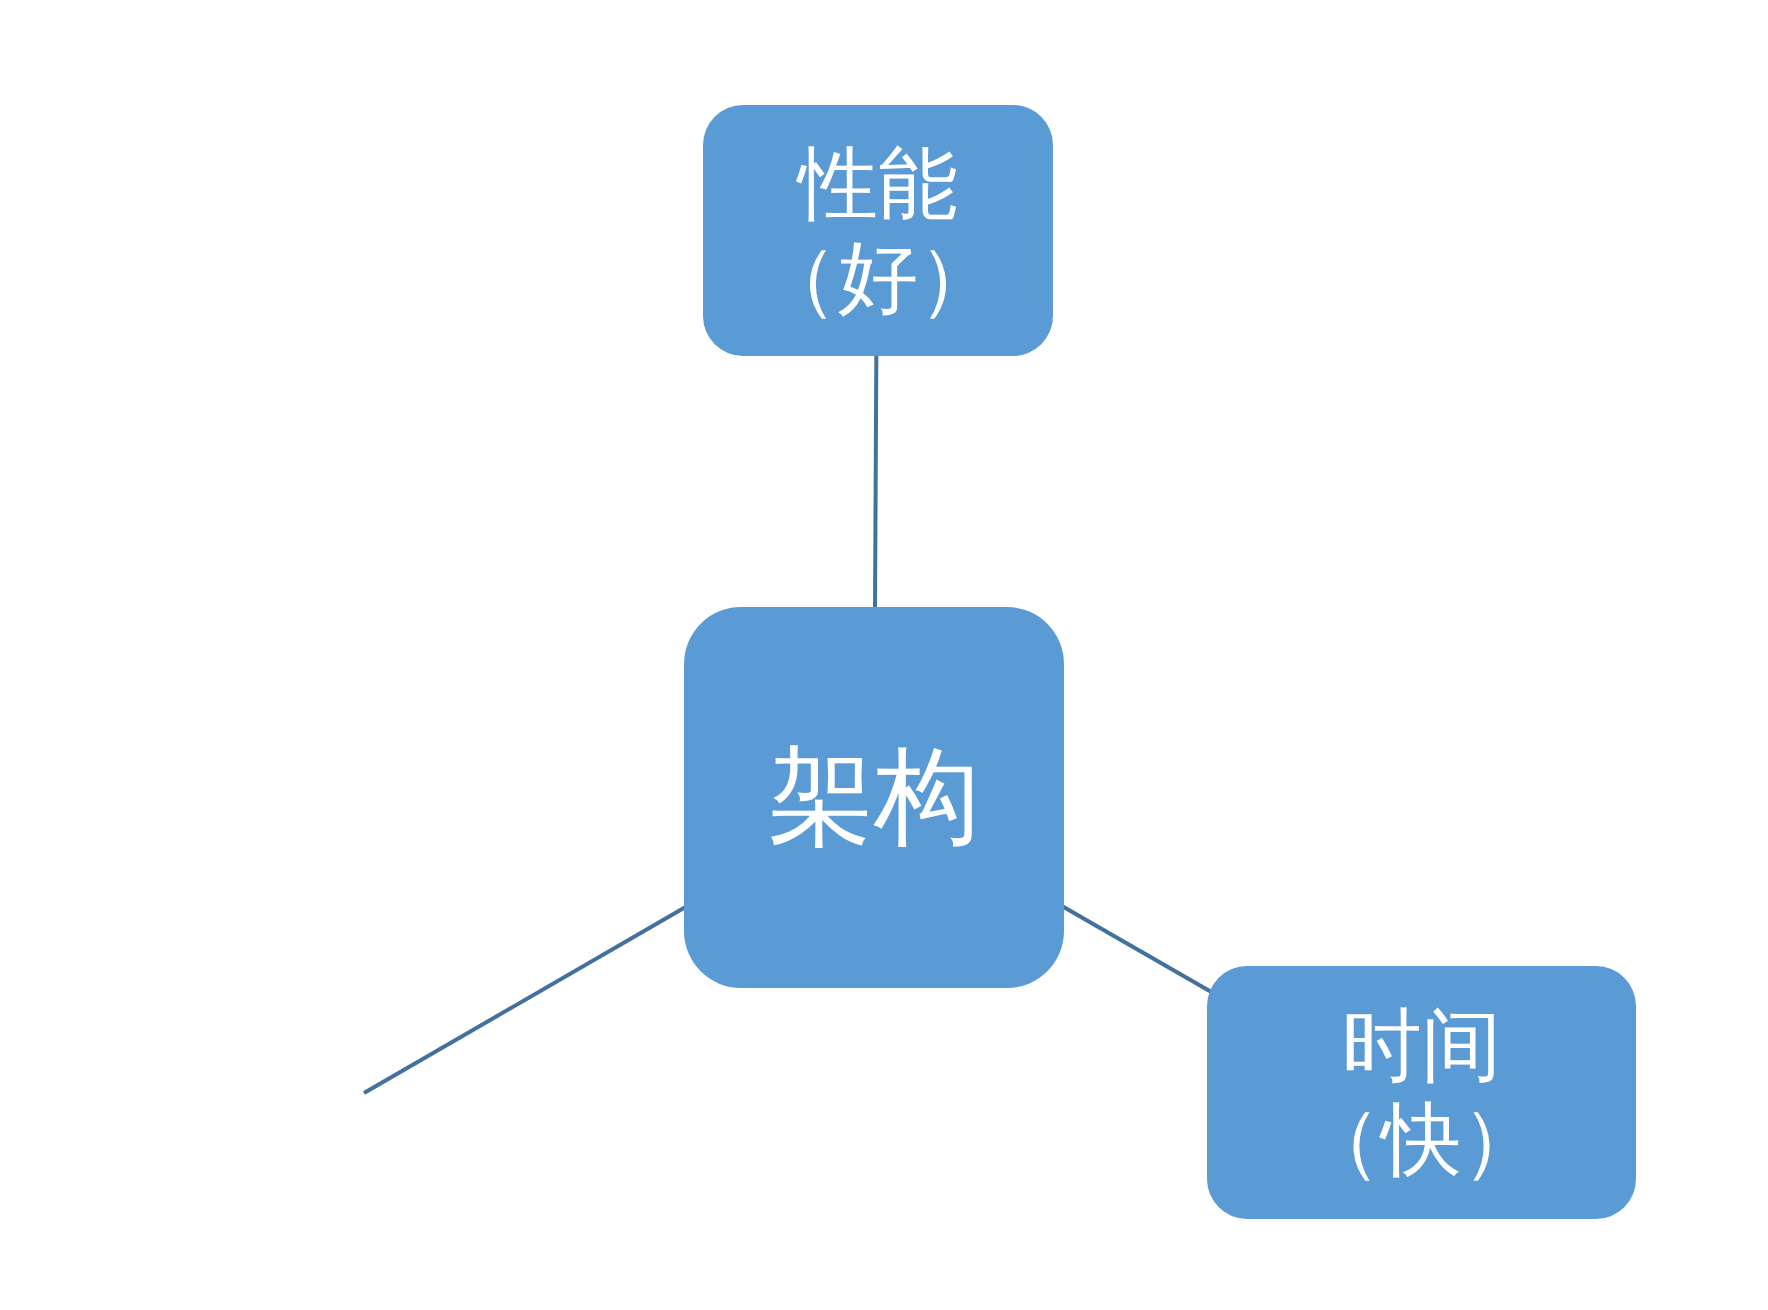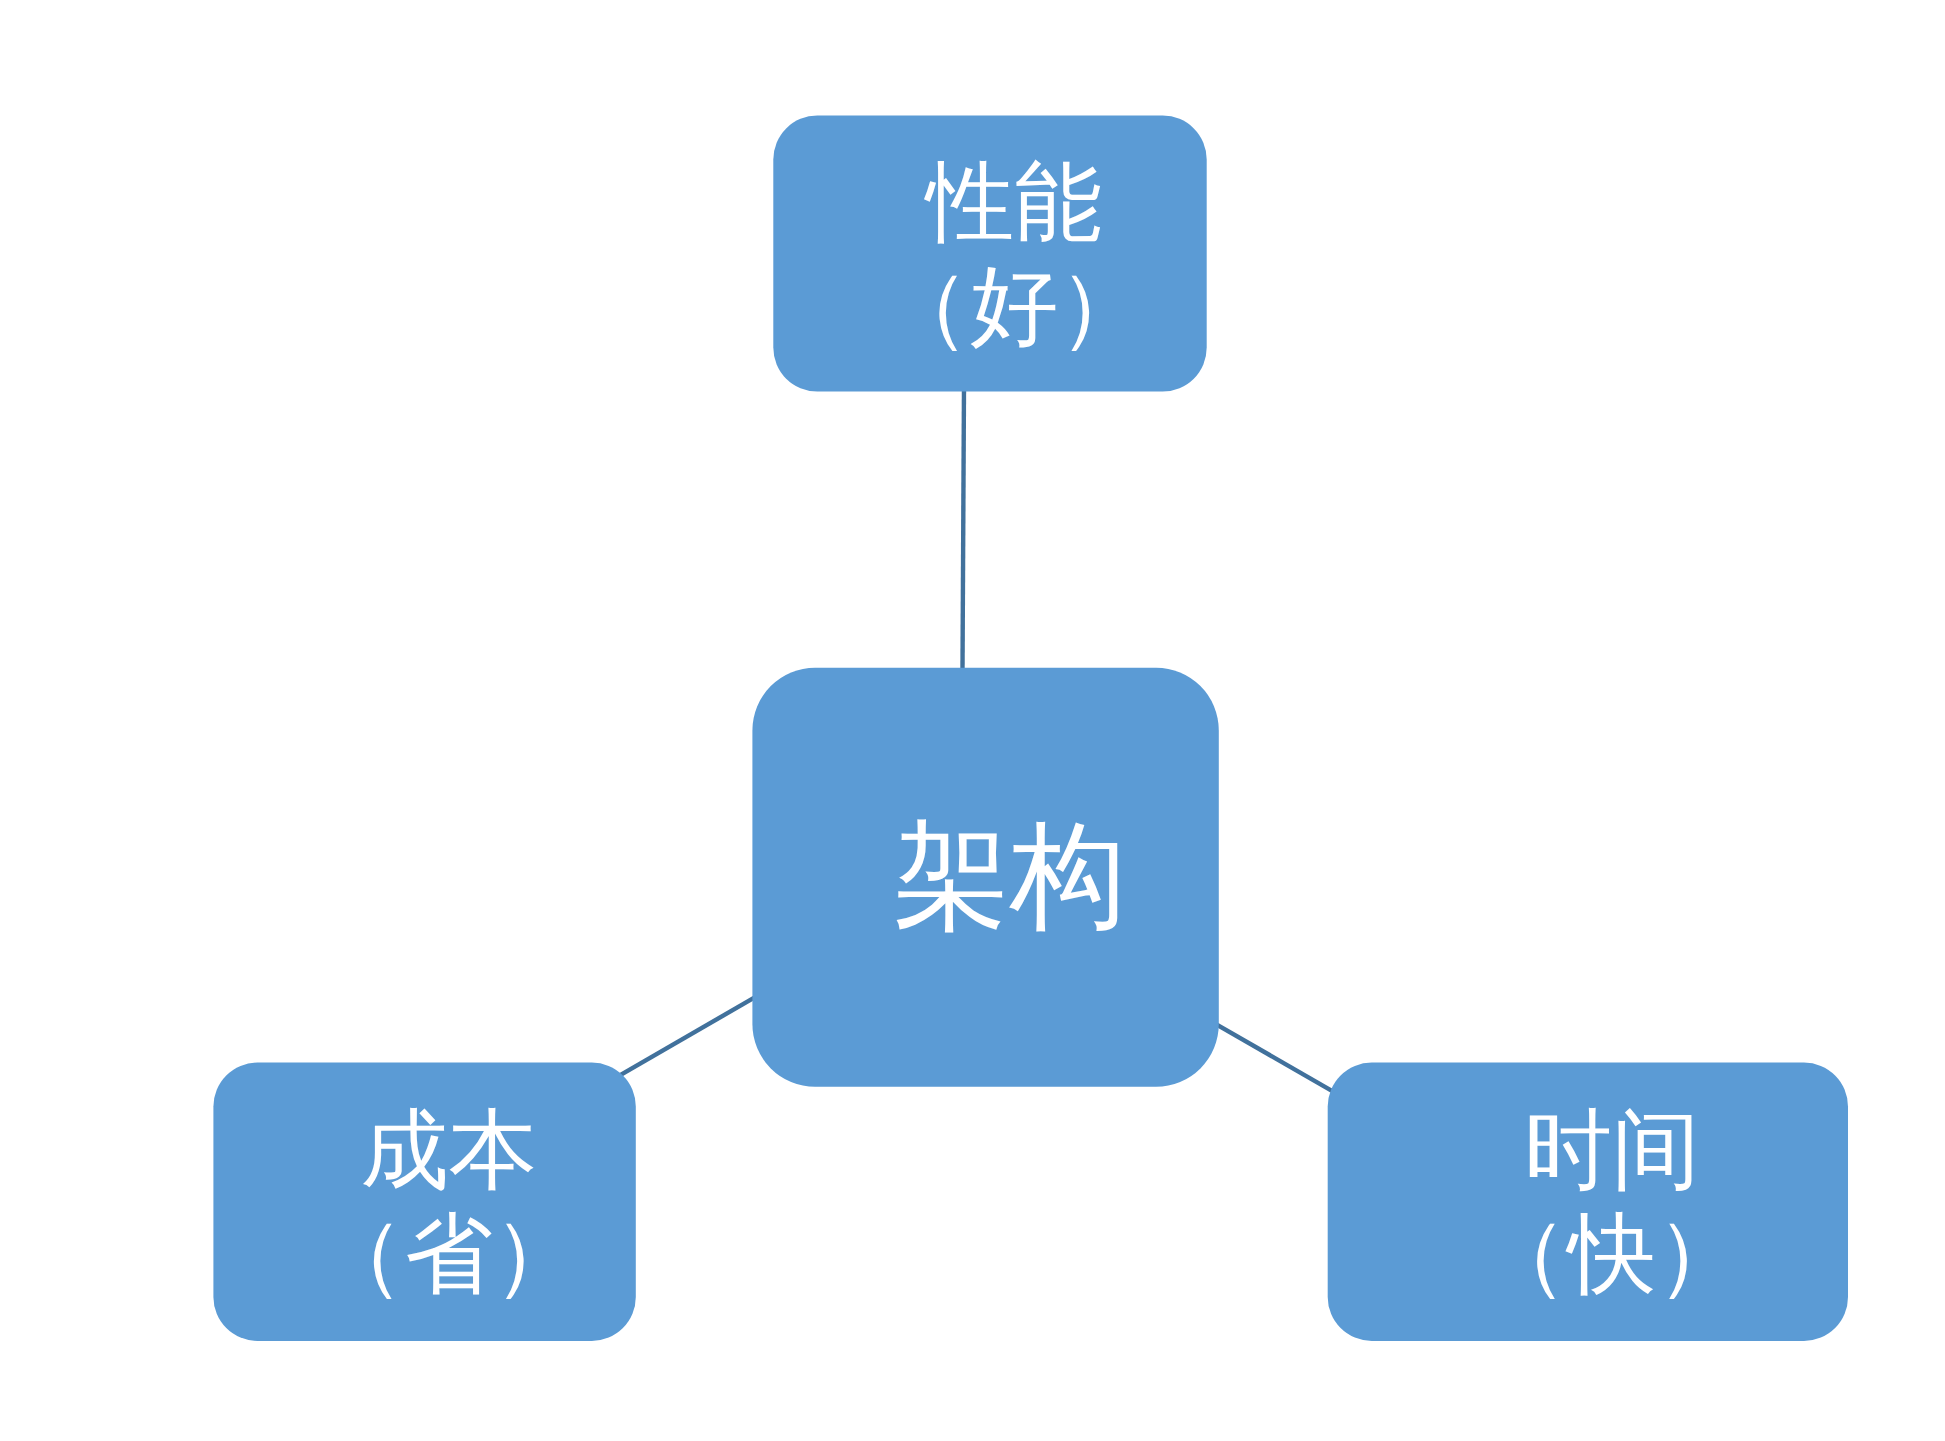--- a/index.html
+++ b/index.html
@@ -28,21 +28,20 @@
   }
   .node {
     position: absolute;
     background: #5B9BD5;
     color: #ffffff;
     display: flex;
     flex-direction: column;
     align-items: center;
     justify-content: center;
     text-align: center;
-    padding-left: 44px;
   }
   .node .node-line {
     display: block;
     white-space: nowrap;
   }
   .node-satellite {
     border-radius: 40px;
     font-size: 80px;
     line-height: 1.17;
   }
@@ -69,23 +68,19 @@
 
   <div class="node node-satellite node-top">
     <span class="node-line">性能</span>
     <span class="node-line">（好）</span>
   </div>
 
   <div class="node node-center">
     <span class="node-line">架构</span>
   </div>
 
-  <div class="node node-satellite node-bottom-left">
-    <span class="node-line">成本</span>
-    <span class="node-line">（省）</span>
-  </div>
 
   <div class="node node-satellite node-bottom-right">
     <span class="node-line">时间</span>
     <span class="node-line">（快）</span>
   </div>
 
 </div>
 
 </body></html>

